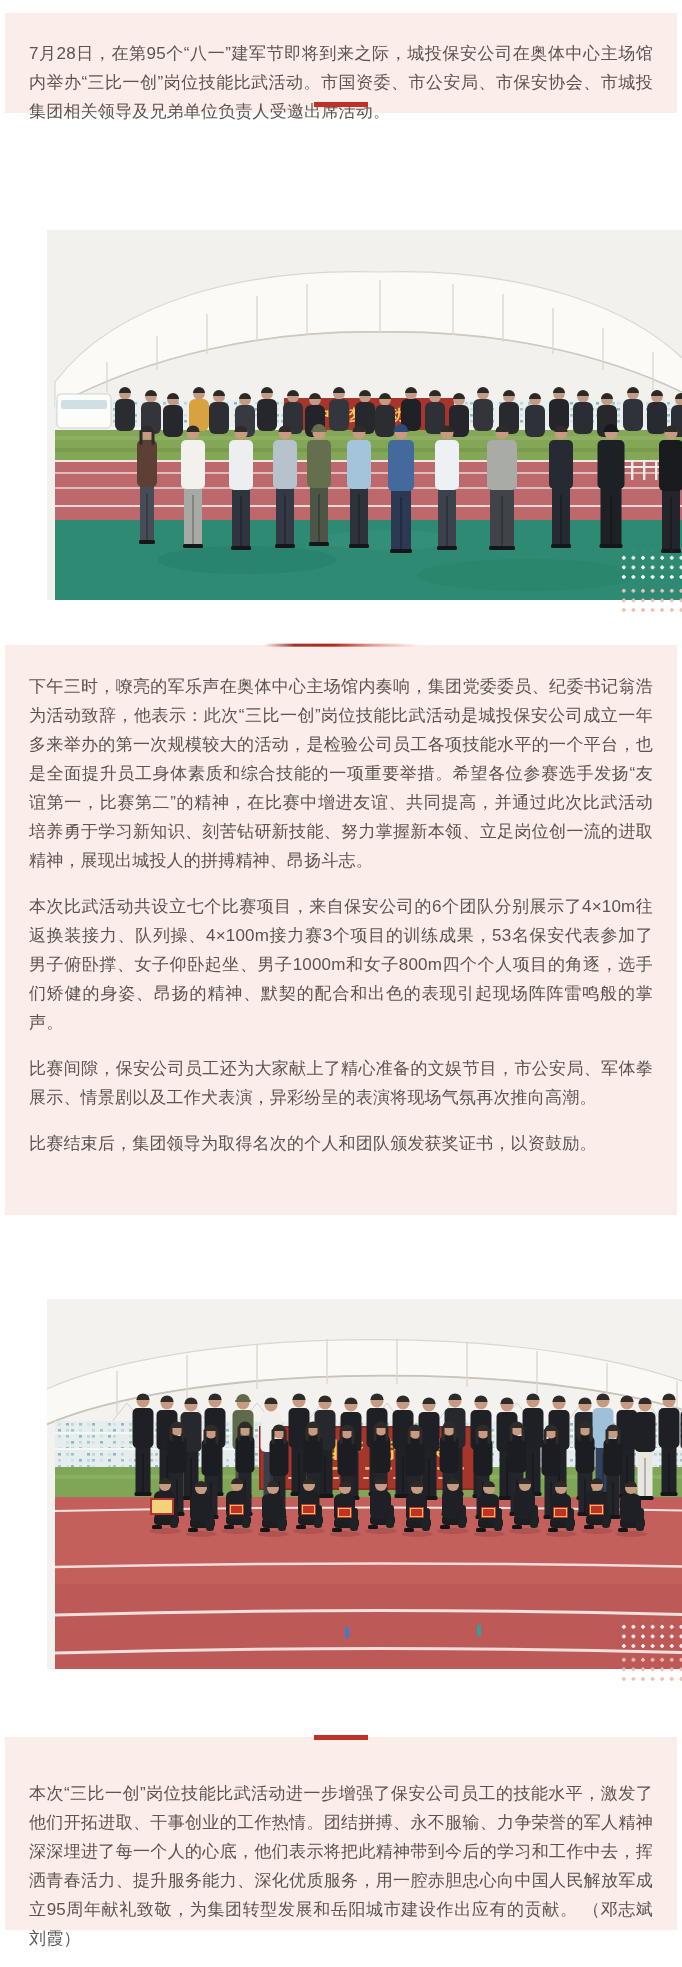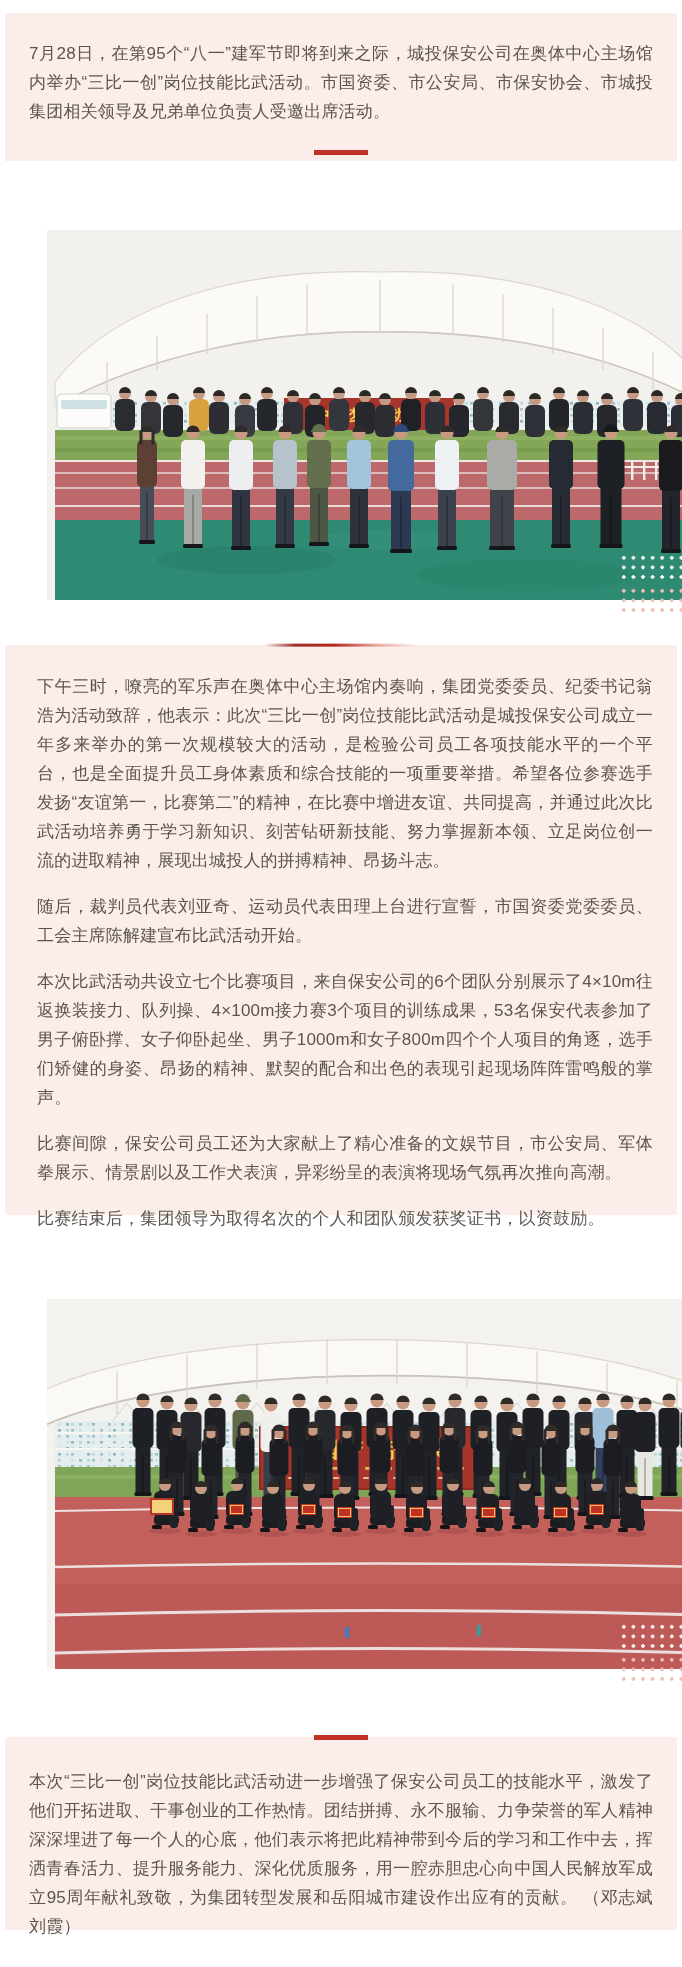--- a/index.html
+++ b/index.html
@@ -1,23 +1,23 @@
 <!DOCTYPE html>
 <html><head>
 <meta charset="utf-8">
 <style>
   html,body{margin:0;padding:0;background:#ffffff;}
   body{font-family:"Liberation Sans","DejaVu Sans",sans-serif;}
   .page{position:relative;width:682px;height:1967px;background:#ffffff;overflow:hidden;}
   .card{position:absolute;left:5px;width:672px;background:#fbedea;box-sizing:border-box;
         color:#5b544f;font-size:17px;line-height:29px;text-align:justify;letter-spacing:.2px;}
   .card p{margin:0 0 17px 0;}
-  .card p:last-child{margin-bottom:0;}
-  .card-intro{top:13px;height:148px;padding:26px 24px 4px 24px;}
-  .card-body{top:645px;height:570px;padding:27px 24px 0 32px;}
+  .card p:last-child{margin-bottom:0;margin-top:12px;}
+  .card-intro{top:13px;height:100px;padding:26px 24px 4px 24px;}
+  .card-body{top:645px;height:570px;padding:27px 24px 0 24px;}
   .card-closing{top:1737px;height:193px;padding:30px 24px 2px 24px;}
   .red-bar{position:absolute;left:50%;transform:translateX(-50%);width:54px;height:5px;background:#bf3124;}
   .red-bar.at-bottom{bottom:6px;}
   .red-bar.at-top{top:-2px;}
   .grad-bar{position:absolute;left:50%;top:0;transform:translate(-50%,-45%);width:154px;height:3px;
     background:linear-gradient(90deg,rgba(191,49,36,0) 0%,rgba(150,28,22,.9) 20%,#b3271d 45%,rgba(210,110,98,.6) 72%,rgba(235,190,180,0) 100%);}
   .photo{position:absolute;left:7px;width:665px;height:370px;overflow:hidden;background:#f2f1ee;}
   .photo-1{top:214px;}
   .photo-2{top:1283px;}
   .photo svg{display:block;}
@@ -596,21 +596,20 @@
     </svg>
   </figure>
   <div class="dots dots-1">
     <div class="w"></div>
     <div class="p"></div>
   </div>
 
   <section class="card card-body">
     <div class="grad-bar"></div>
     <p>下午三时，嘹亮的军乐声在奥体中心主场馆内奏响，集团党委委员、纪委书记翁浩为活动致辞，他表示：此次“三比一创”岗位技能比武活动是城投保安公司成立一年多来举办的第一次规模较大的活动，是检验公司员工各项技能水平的一个平台，也是全面提升员工身体素质和综合技能的一项重要举措。希望各位参赛选手发扬“友谊第一，比赛第二”的精神，在比赛中增进友谊、共同提高，并通过此次比武活动培养勇于学习新知识、刻苦钻研新技能、努力掌握新本领、立足岗位创一流的进取精神，展现出城投人的拼搏精神、昂扬斗志。</p>
-    <p>随后，裁判员代表刘亚奇、运动员代表田理上台进行宣誓，市国资委党委委员、工会主席陈解建宣布比武活动开始。</p>
     <p>本次比武活动共设立七个比赛项目，来自保安公司的6个团队分别展示了4×10m往返换装接力、队列操、4×100m接力赛3个项目的训练成果，53名保安代表参加了男子俯卧撑、女子仰卧起坐、男子1000m和女子800m四个个人项目的角逐，选手们矫健的身姿、昂扬的精神、默契的配合和出色的表现引起现场阵阵雷鸣般的掌声。</p>
     <p>比赛间隙，保安公司员工还为大家献上了精心准备的文娱节目，市公安局、军体拳展示、情景剧以及工作犬表演，异彩纷呈的表演将现场气氛再次推向高潮。</p>
     <p>比赛结束后，集团领导为取得名次的个人和团队颁发获奖证书，以资鼓励。</p>
   </section>
 
   <figure class="photo photo-2">
     <svg width="665" height="370" viewBox="0 0 665 370" xmlns="http://www.w3.org/2000/svg">
       <rect x="0" y="0" width="665" height="370" fill="#f3f2ef"></rect>
 
       <g>

